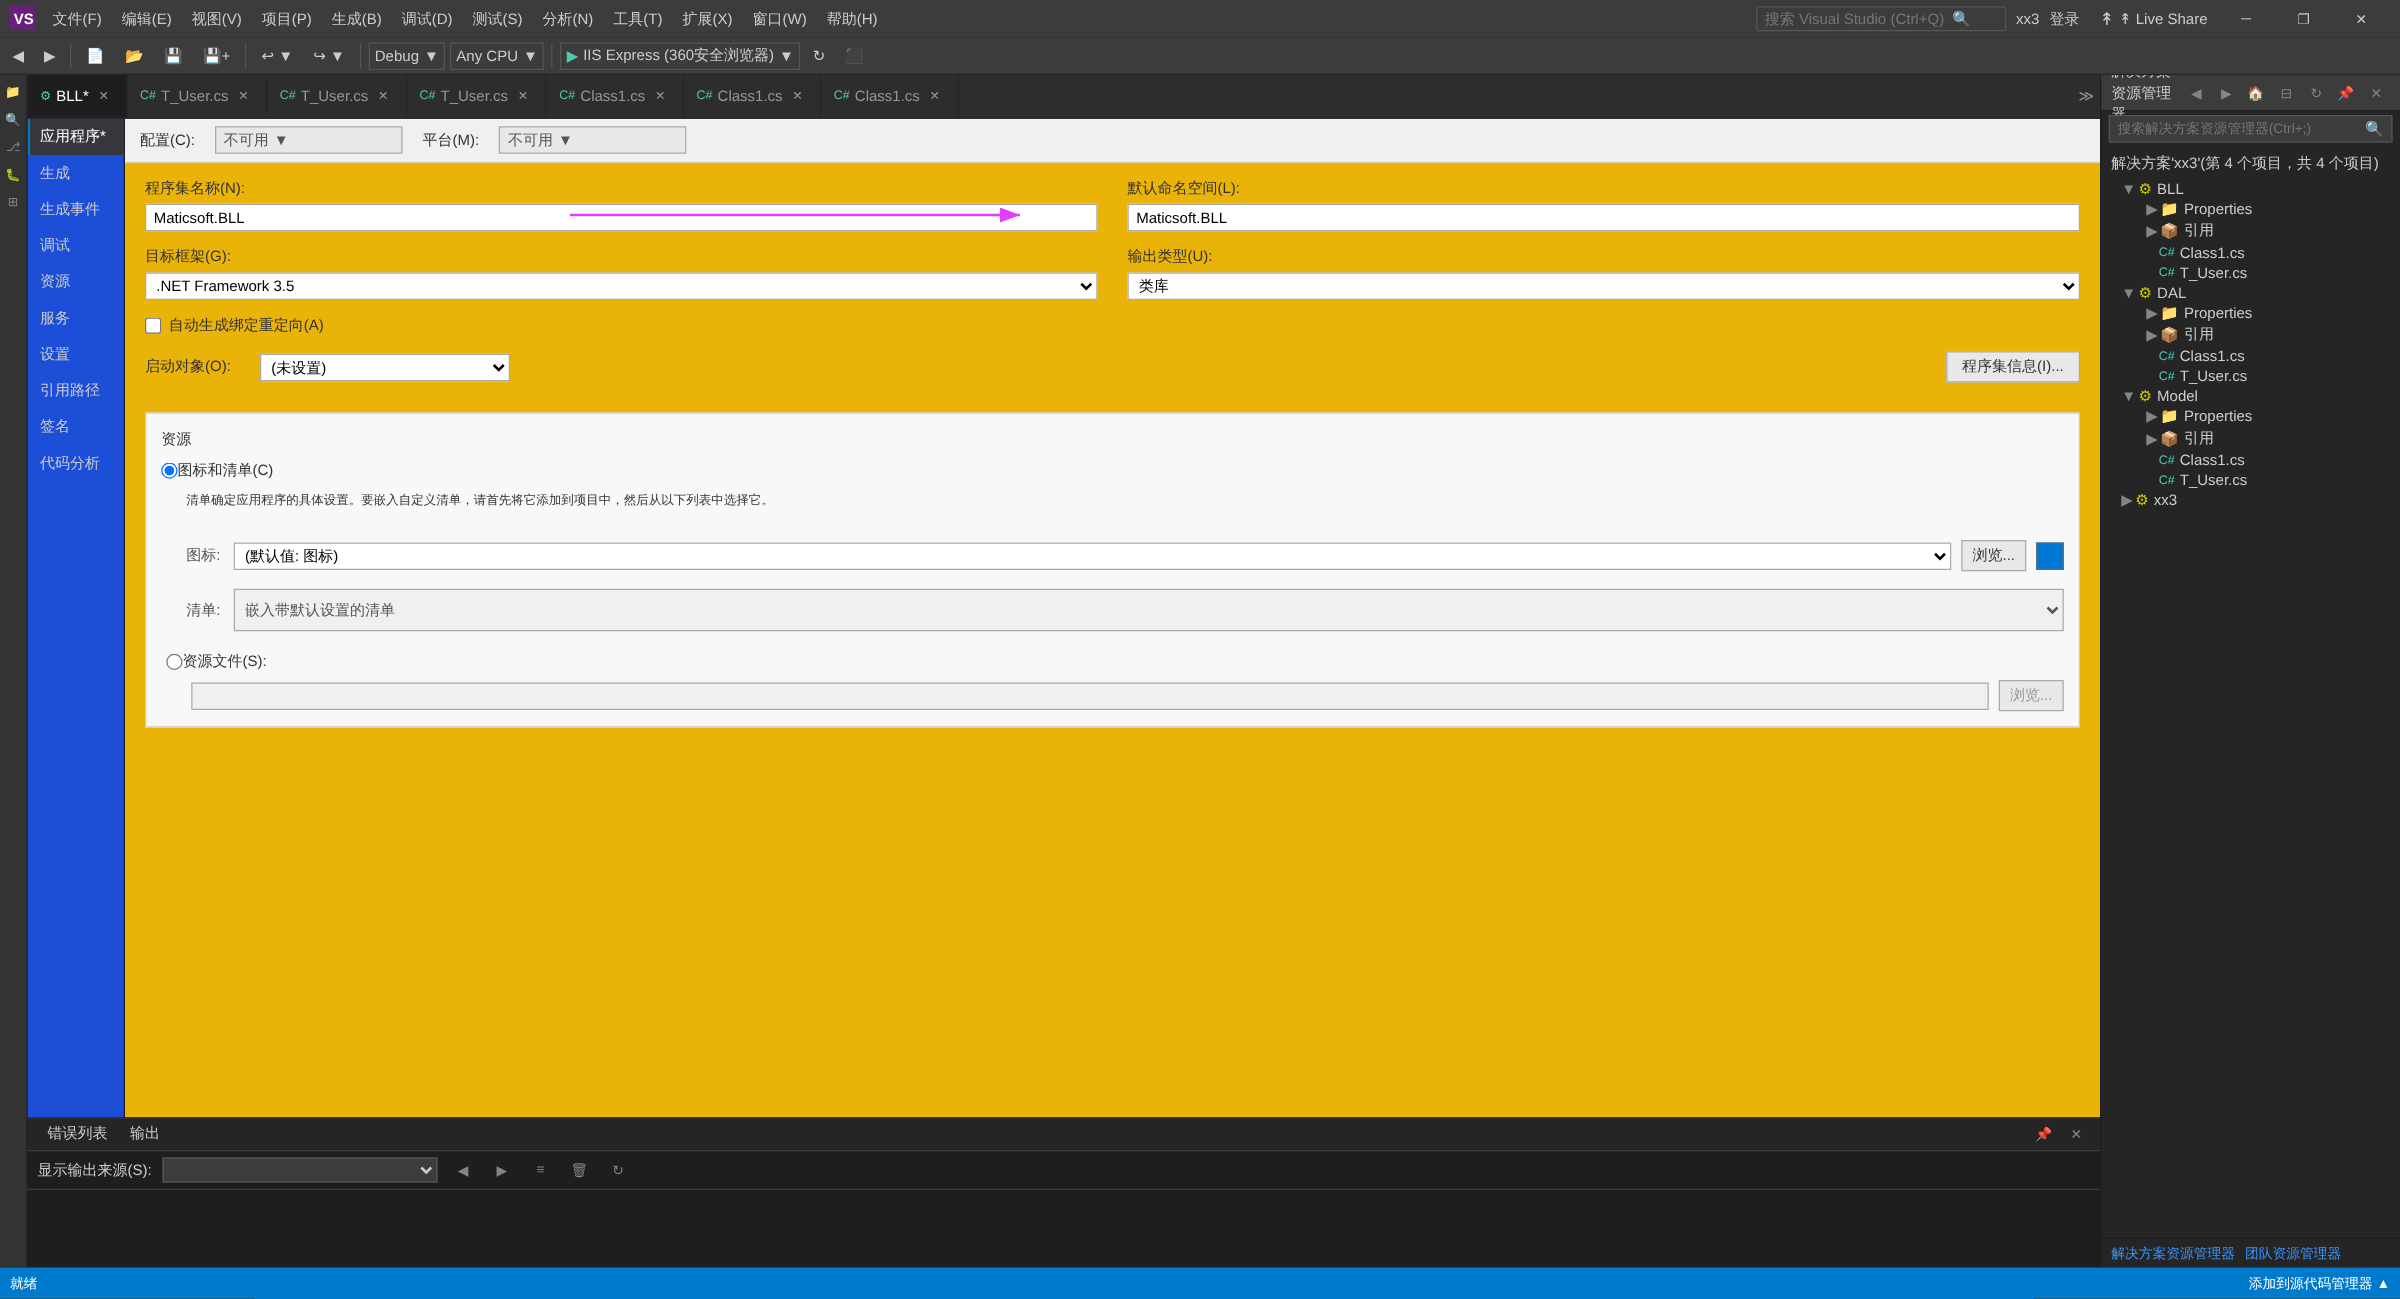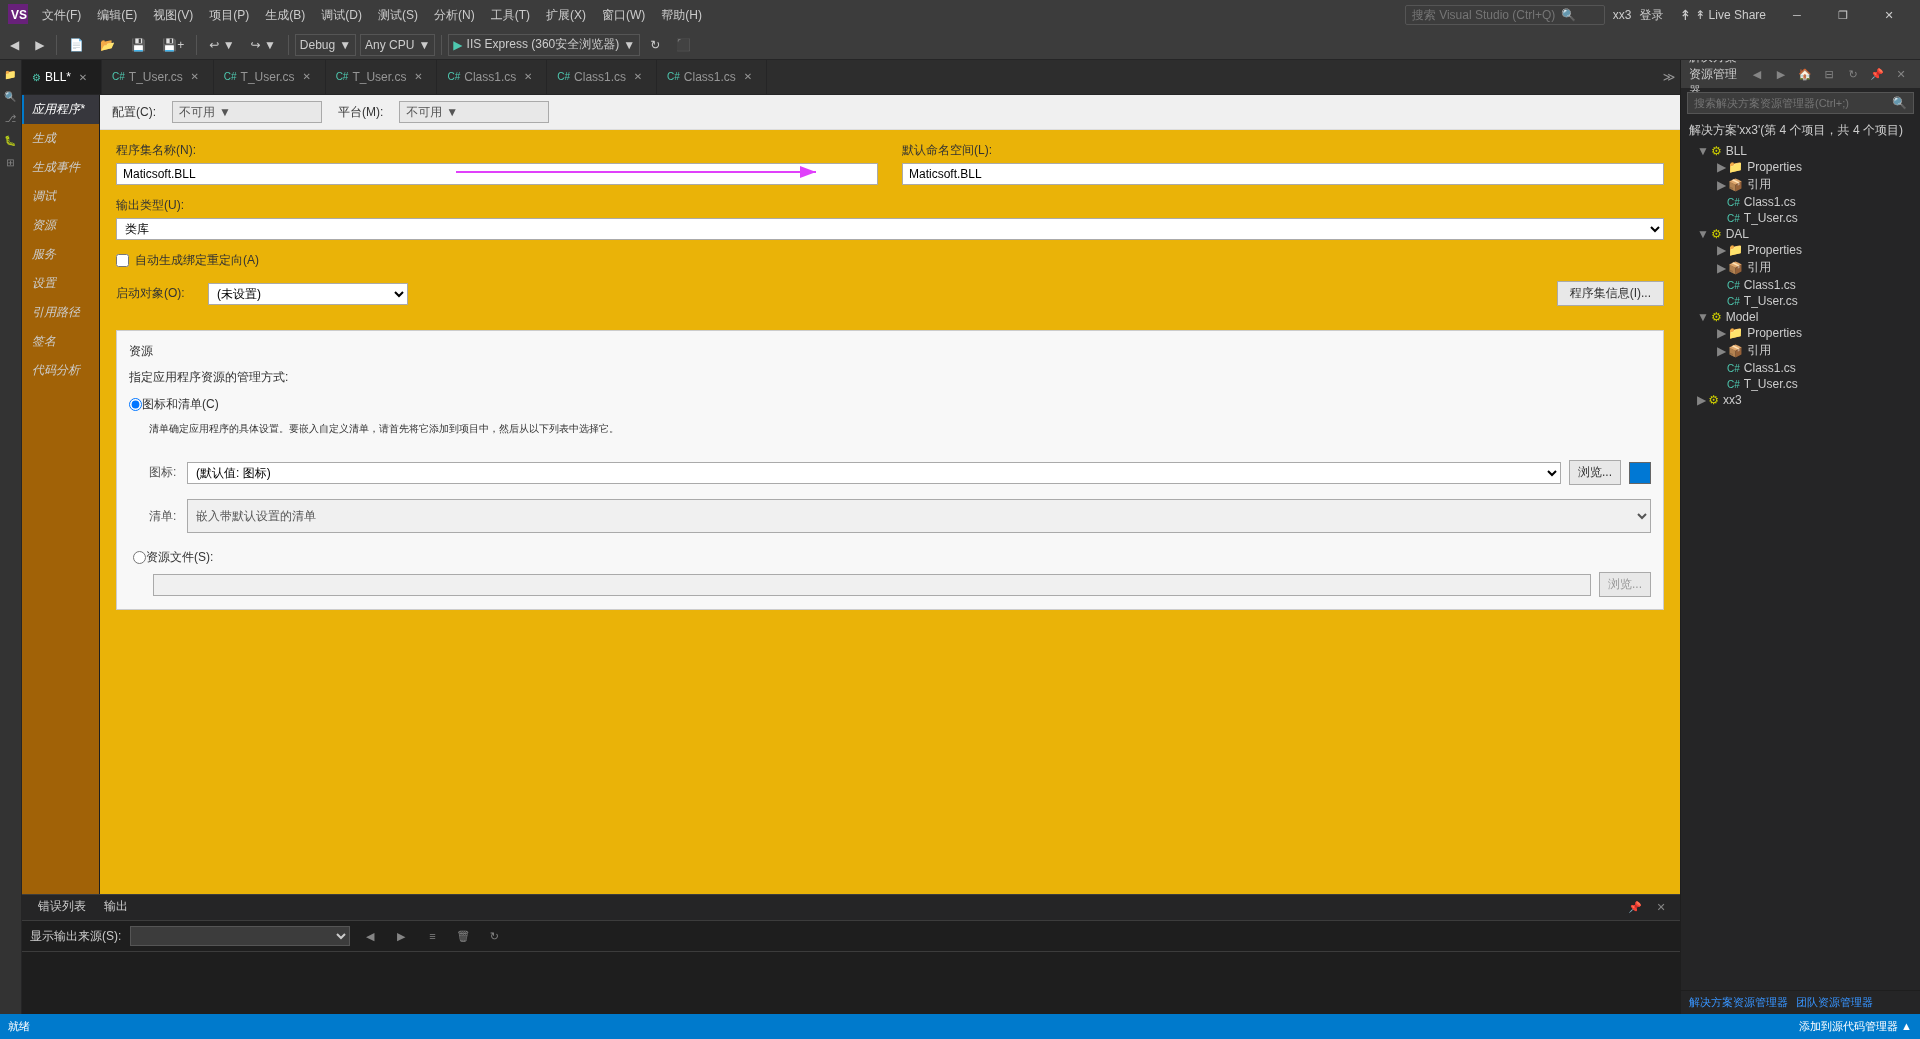--- a/index.html
+++ b/index.html
@@ -181,25 +181,24 @@
       align-items: center;
       justify-content: center;
       color: #858585;
       cursor: pointer;
       font-size: 10px;
     }
 
     
     .left-nav {
       width: 78px;
-      background: #a16207;
+      background: #1d4ed8;
       display: flex;
       flex-direction: column;
       border-right: 1px solid #1e1e1e;
-      font-style: italic;
     }
     .nav-item {
       padding: 6px 8px;
       font-size: 12px;
       color: #cccccc;
       cursor: pointer;
       border-left: 2px solid transparent;
     }
     .nav-item.active {
       background: #37373d;
@@ -739,20 +738,26 @@
                     <marker id="arrowhead" markerWidth="8" markerHeight="6" refX="8" refY="3" orient="auto">
                       <polygon points="0 0, 8 3, 0 6" fill="#e040fb"></polygon>
                     </marker>
                   </defs>
                   <line x1="80" y1="20" x2="440" y2="20" stroke="#e040fb" stroke-width="2" marker-end="url(#arrowhead)"></line>
                 </svg>
               </div>
 
               <div class="form-row">
                 <div class="form-group">
+                  <label class="form-label">目标框架(G):</label>
+                  <select class="form-select" style="width:100%;">
+                    <option>.NET Framework 3.5</option>
+                  </select>
+                </div>
+                <div class="form-group">
                   <label class="form-label">输出类型(U):</label>
                   <select class="form-select" style="width:100%;">
                     <option>类库</option>
                   </select>
                 </div>
               </div>
 
               <div class="form-checkbox-row">
                 <input type="checkbox" style="">
                 <label class="form-label">自动生成绑定重定向(A)</label>
@@ -764,21 +769,20 @@
                   <option>(未设置)</option>
                 </select>
                 <span style="flex:1;"></span>
                 <button class="assembly-info-btn">程序集信息(I)...</button>
               </div>
 
             </div>
 
             <div class="resources-section">
               <div class="resources-title">资源</div>
-              <div class="resources-desc">指定应用程序资源的管理方式:</div>
 
               <div class="radio-group">
 
                 <div class="radio-item">
                   <input type="radio" name="resources" checked="" style="">
                   <label>图标和清单(C)</label>
                 </div>
                 <div style="margin-left:20px; font-size:10px; color:#333; line-height:1.5; margin-bottom:8px;">清单确定应用程序的具体设置。要嵌入自定义清单，请首先将它添加到项目中，然后从以下列表中选择它。</div>
 
                 <div class="icon-row">

